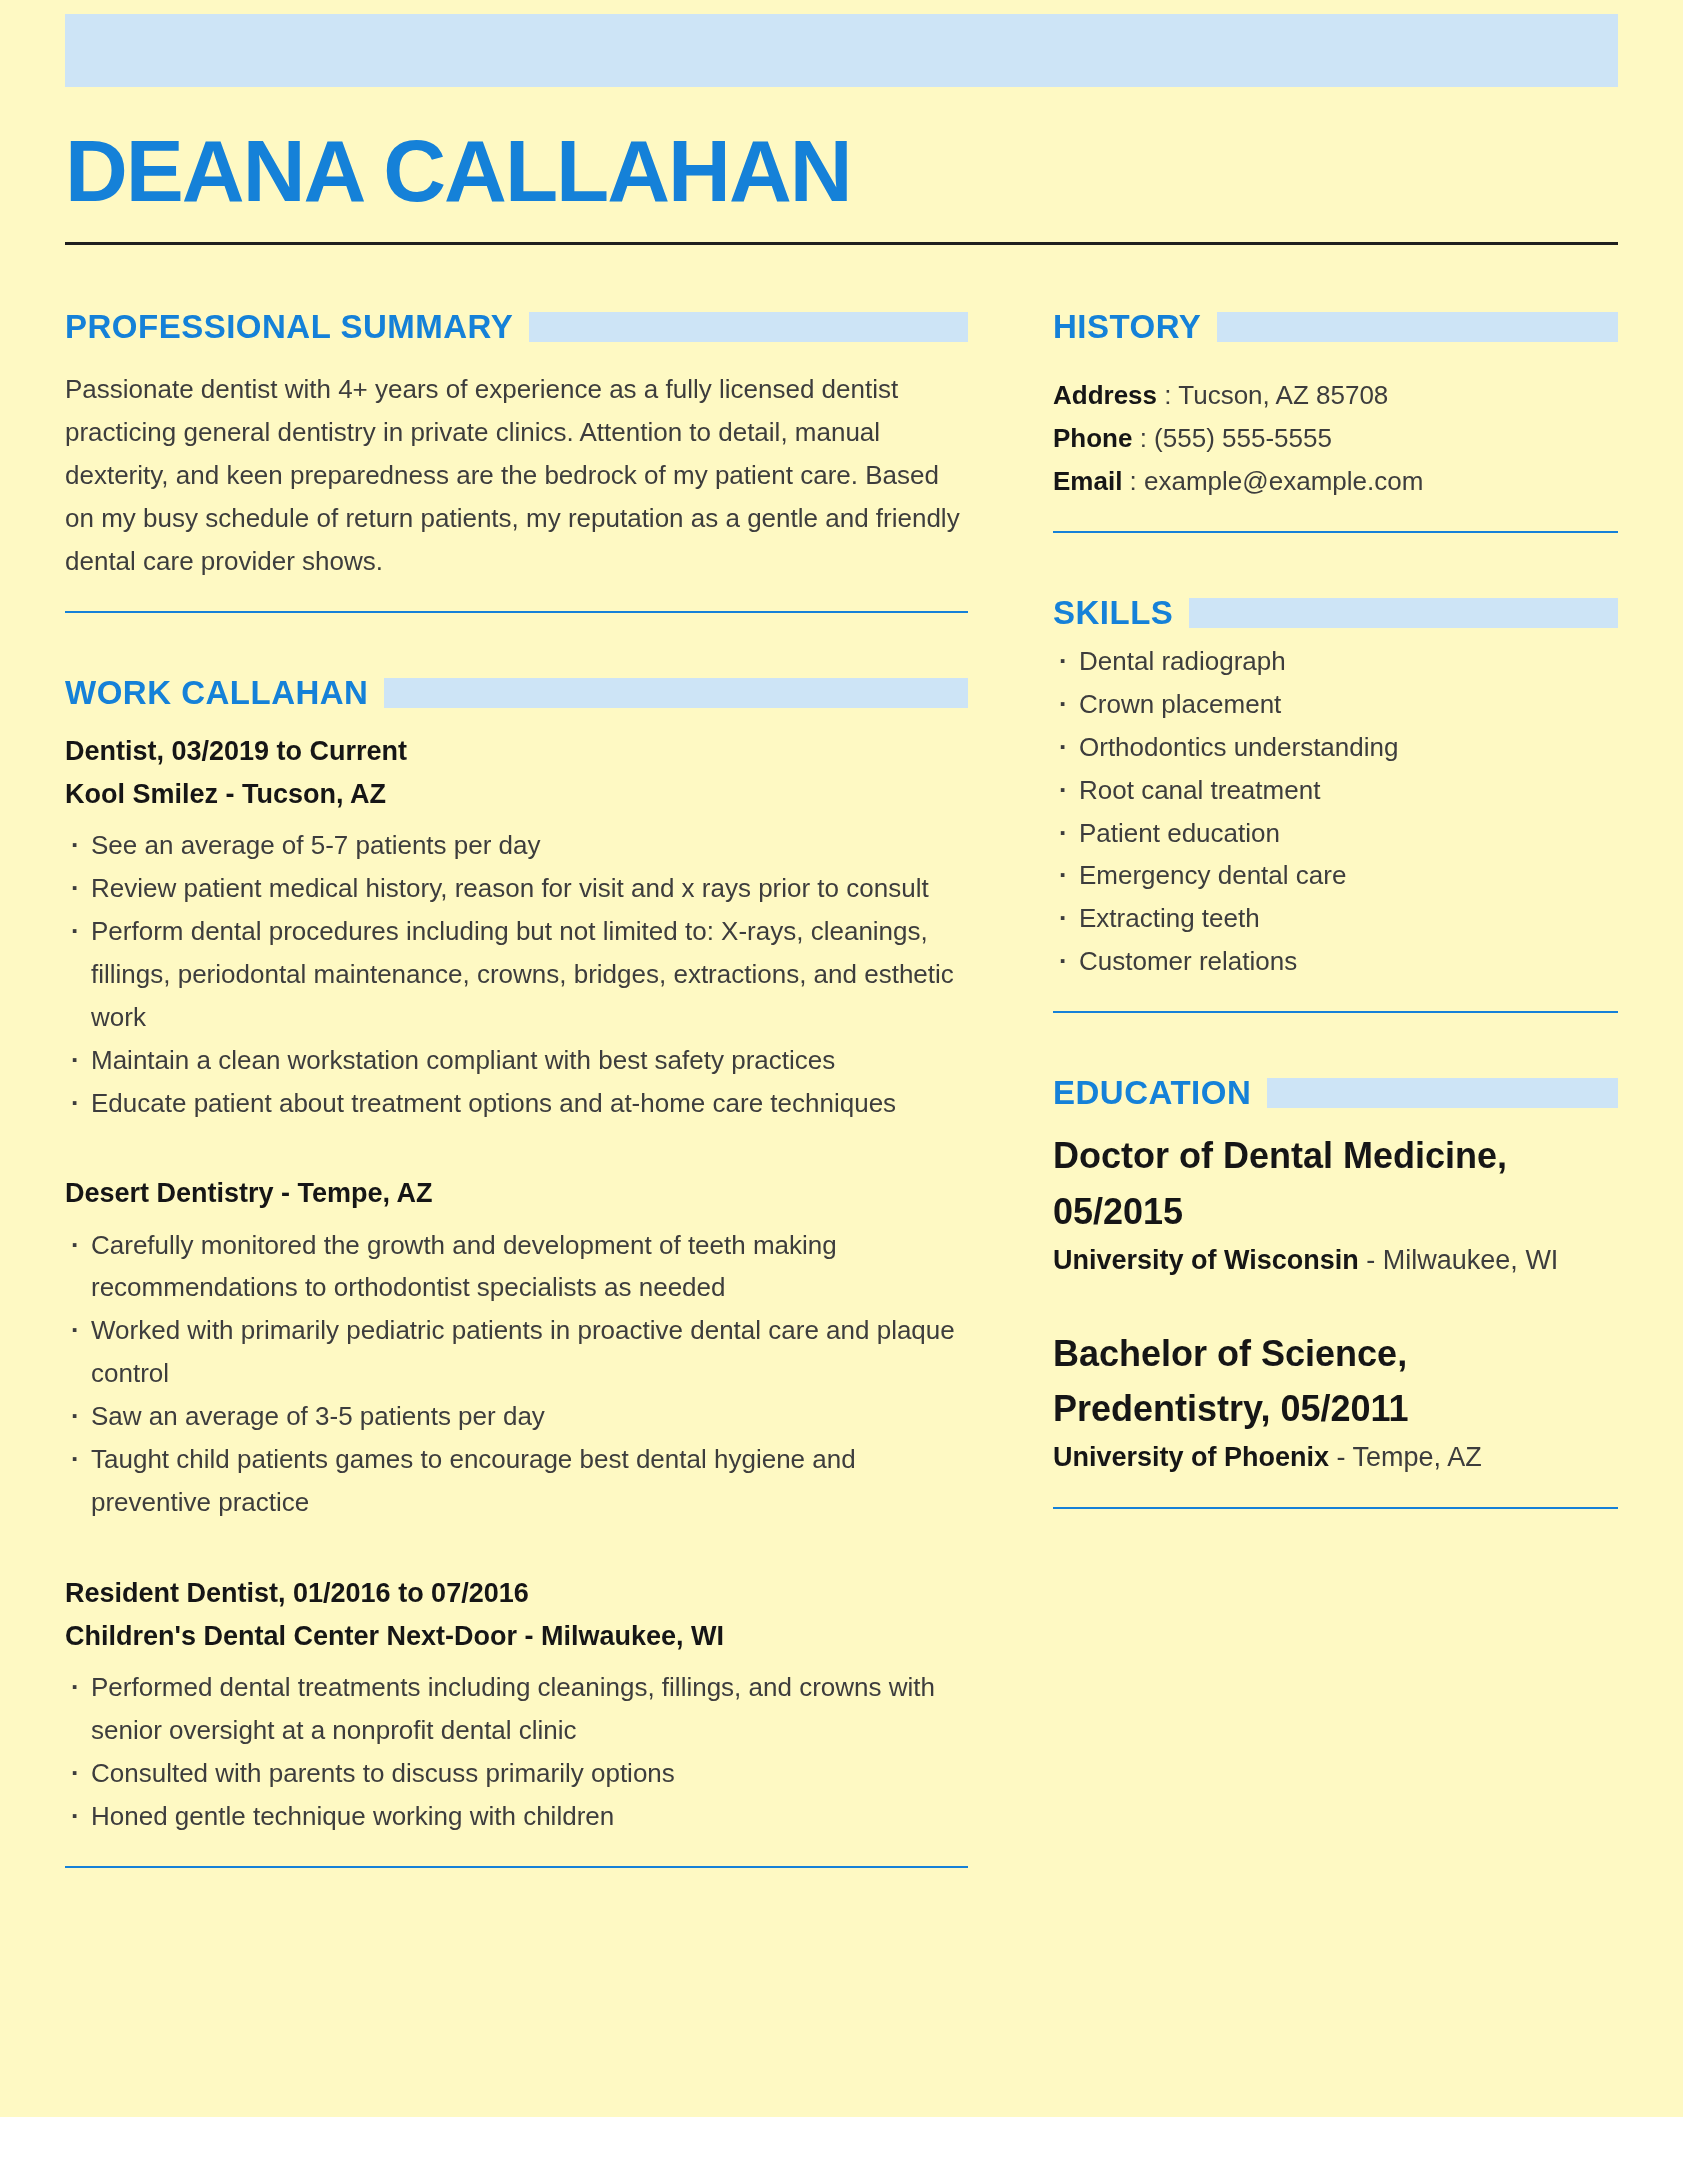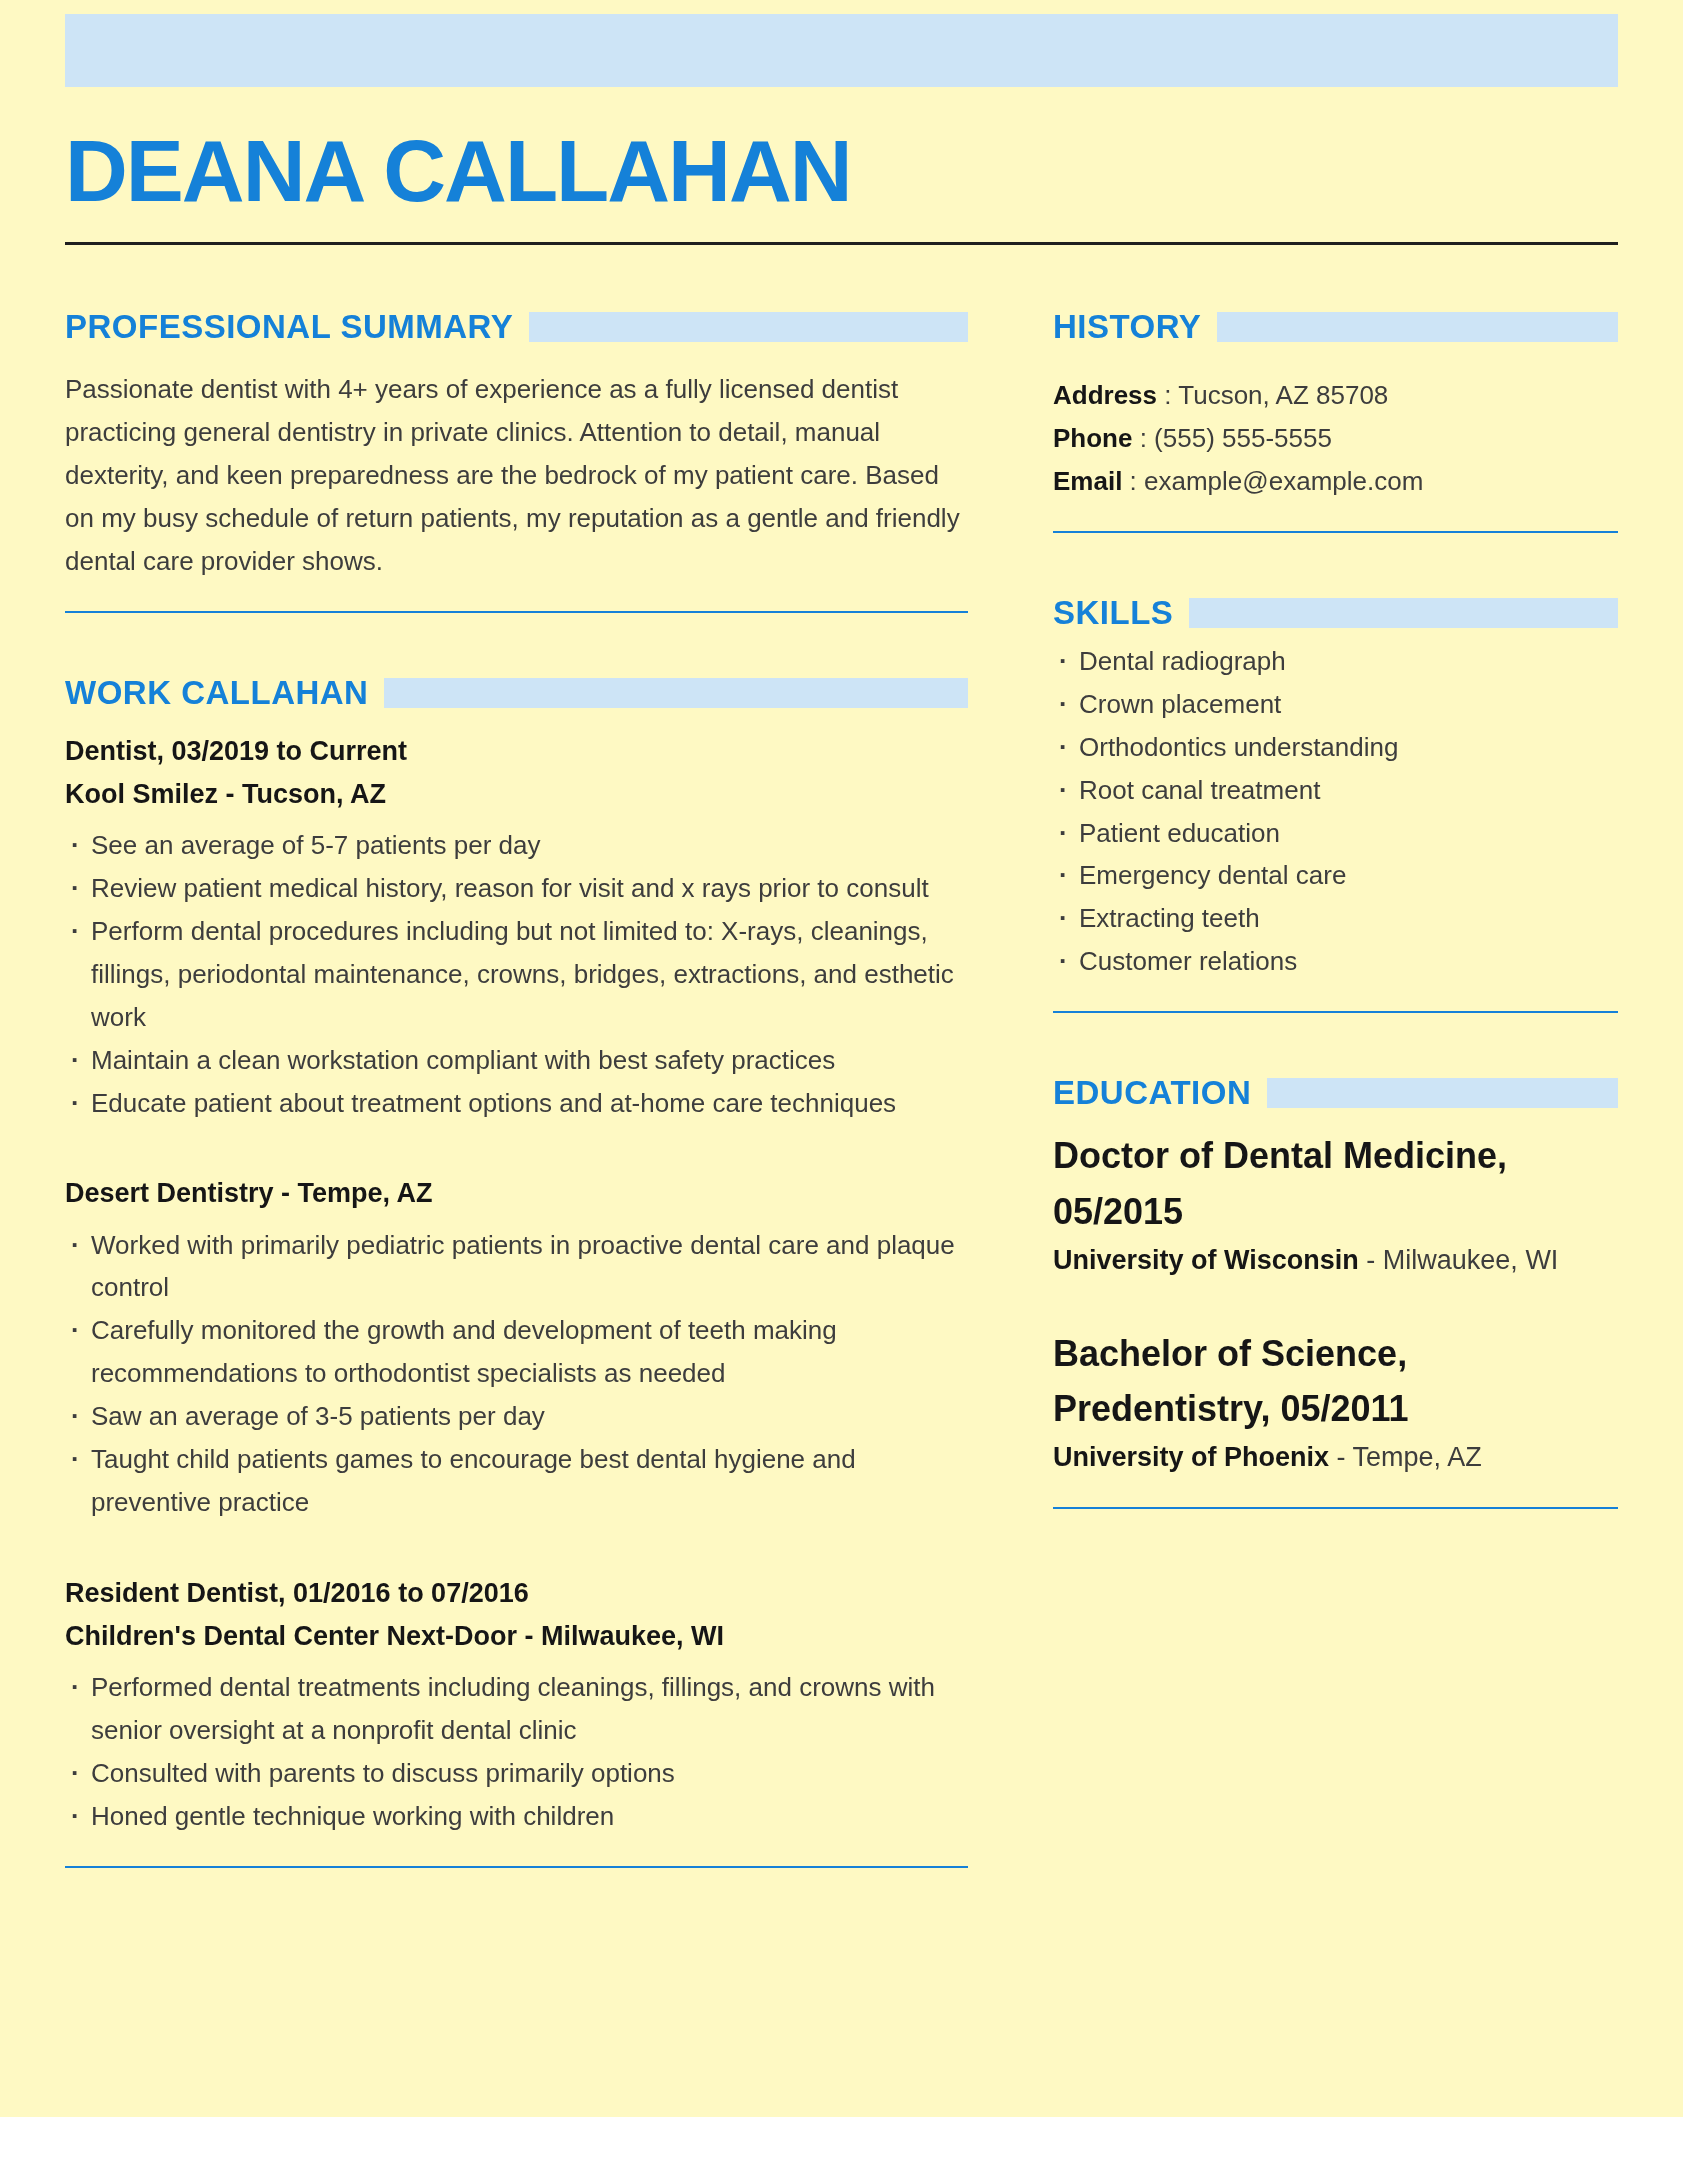--- a/index.html
+++ b/index.html
@@ -143,22 +143,22 @@
                   <li class="bullet-item">See an average of 5-7 patients per day</li>
                   <li class="bullet-item">Review patient medical history, reason for visit and x rays prior to consult</li>
                   <li class="bullet-item">Perform dental procedures including but not limited to: X-rays, cleanings, fillings, periodontal maintenance, crowns, bridges, extractions, and esthetic work</li>
                   <li class="bullet-item">Maintain a clean workstation compliant with best safety practices</li>
                   <li class="bullet-item">Educate patient about treatment options and at-home care techniques</li>
                 </ul>
               </div>
               <div class="job">
                 <div class="job-company">Desert Dentistry - Tempe, AZ</div>
                 <ul class="bullet-list">
+                  <li class="bullet-item">Carefully monitored the growth and development of teeth making recommendations to orthodontist specialists as needed</li>
                   <li class="bullet-item">Worked with primarily pediatric patients in proactive dental care and plaque control</li>
-                  <li class="bullet-item">Carefully monitored the growth and development of teeth making recommendations to orthodontist specialists as needed</li>
                   <li class="bullet-item">Saw an average of 3-5 patients per day</li>
                   <li class="bullet-item">Taught child patients games to encourage best dental hygiene and preventive practice</li>
                 </ul>
               </div>
               <div class="job">
                 <div class="job-title">Resident Dentist, 01/2016 to 07/2016</div>
                 <div class="job-company">Children's Dental Center Next-Door - Milwaukee, WI</div>
                 <ul class="bullet-list">
                   <li class="bullet-item">Performed dental treatments including cleanings, fillings, and crowns with senior oversight at a nonprofit dental clinic</li>
                   <li class="bullet-item">Consulted with parents to discuss primarily options</li>

